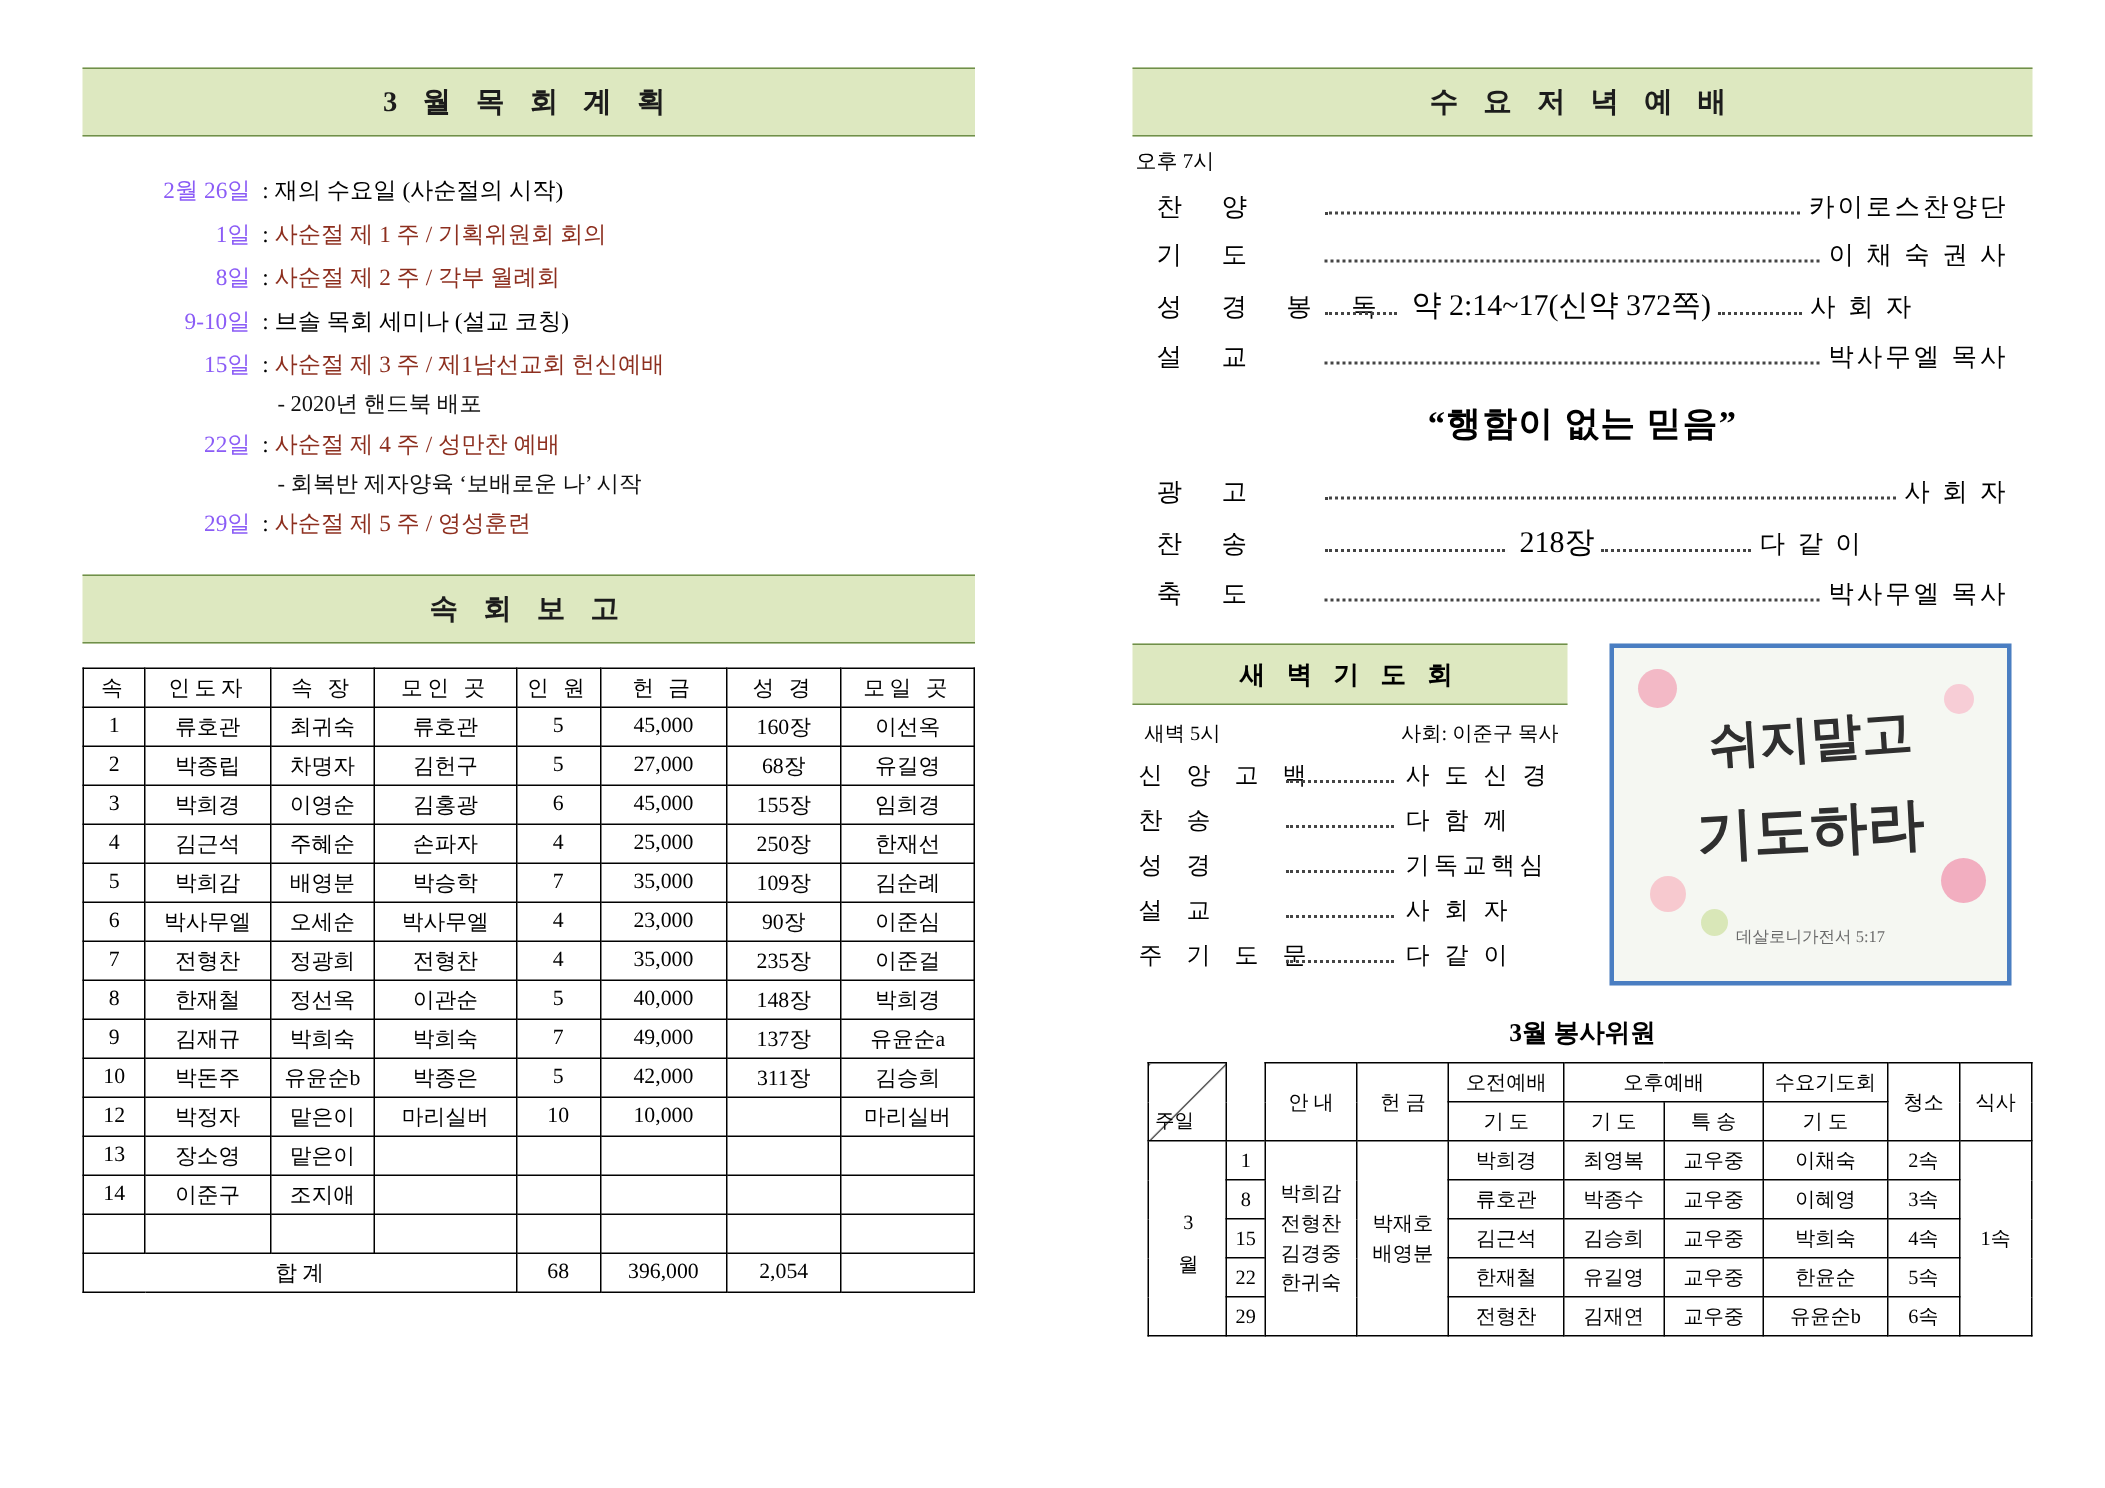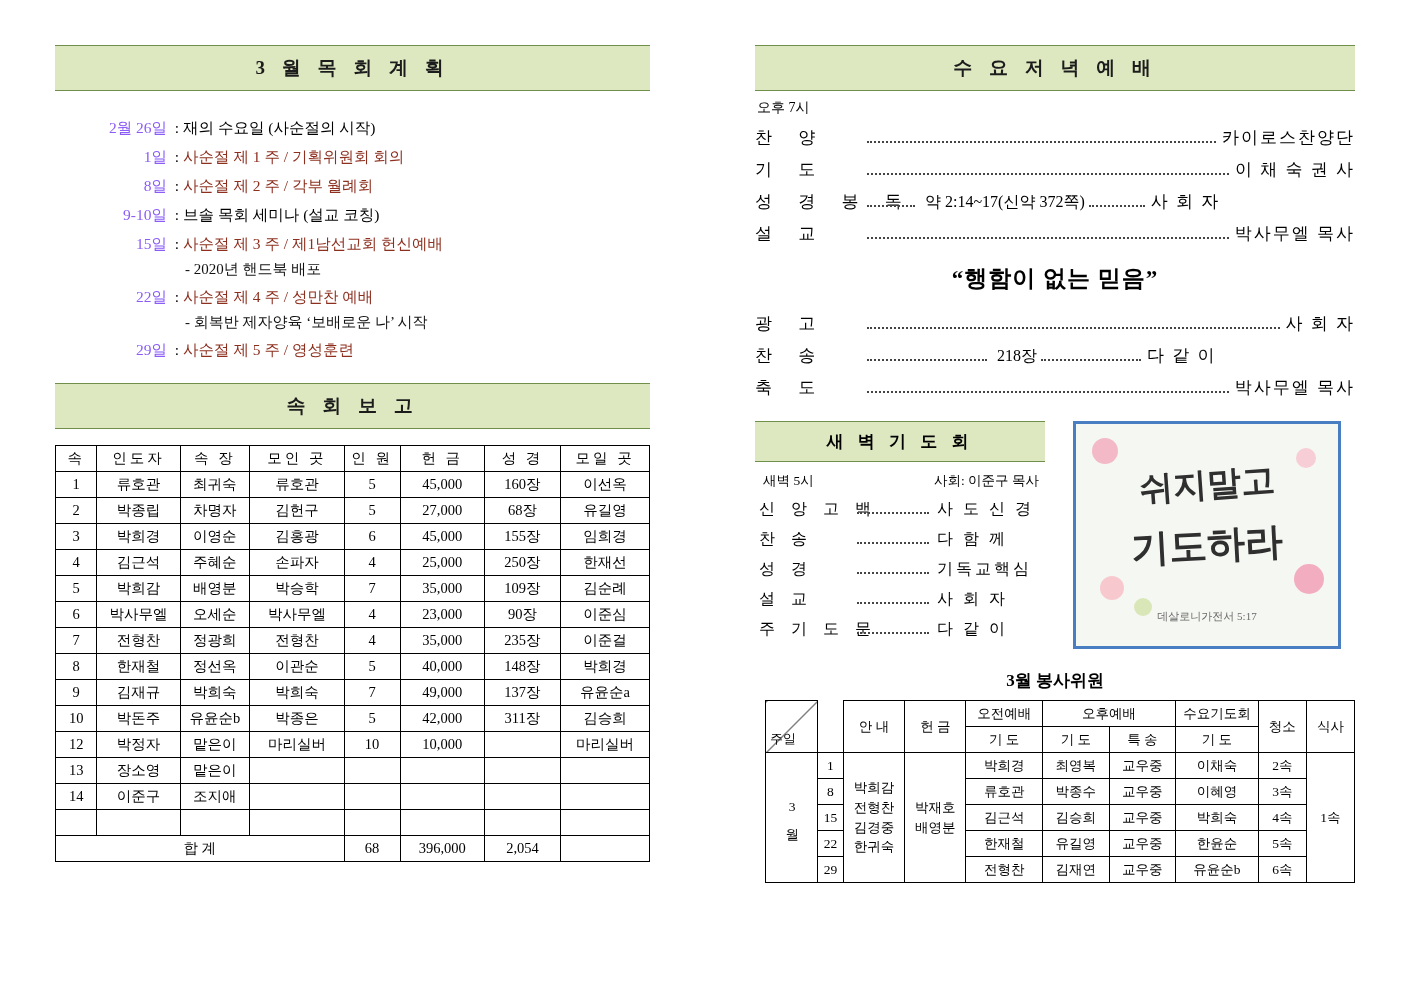--- a/index.html
+++ b/index.html
@@ -72,36 +72,36 @@
   .total-row td{letter-spacing:0;}
   .total-label{letter-spacing:10px;}
 
   
   .wed{margin-top:6px;}
   .time-note{font-size:14px;margin:8px 0 4px 2px;}
   .ord-row{
     display:flex;
     align-items:baseline;
     font-size:17px;
-    margin:9px 0;
+    margin:9px 16px;
   }
   .ord-label{
     width:112px;
     letter-spacing:11px;
     white-space:nowrap;
   }
   .ord-dots{
     flex:1;
     border-bottom:2px dotted #444;
     margin:0 6px 6px 0;
     height:10px;
     min-width:20px;
   }
   .ord-mid{
-    font-size:16px;
+    font-size:20px;
     white-space:nowrap;
     padding:0 4px;
   }
   .ord-val{
     white-space:nowrap;
     letter-spacing:2px;
     text-align:right;
   }
   .sermon-title{
     text-align:center;

